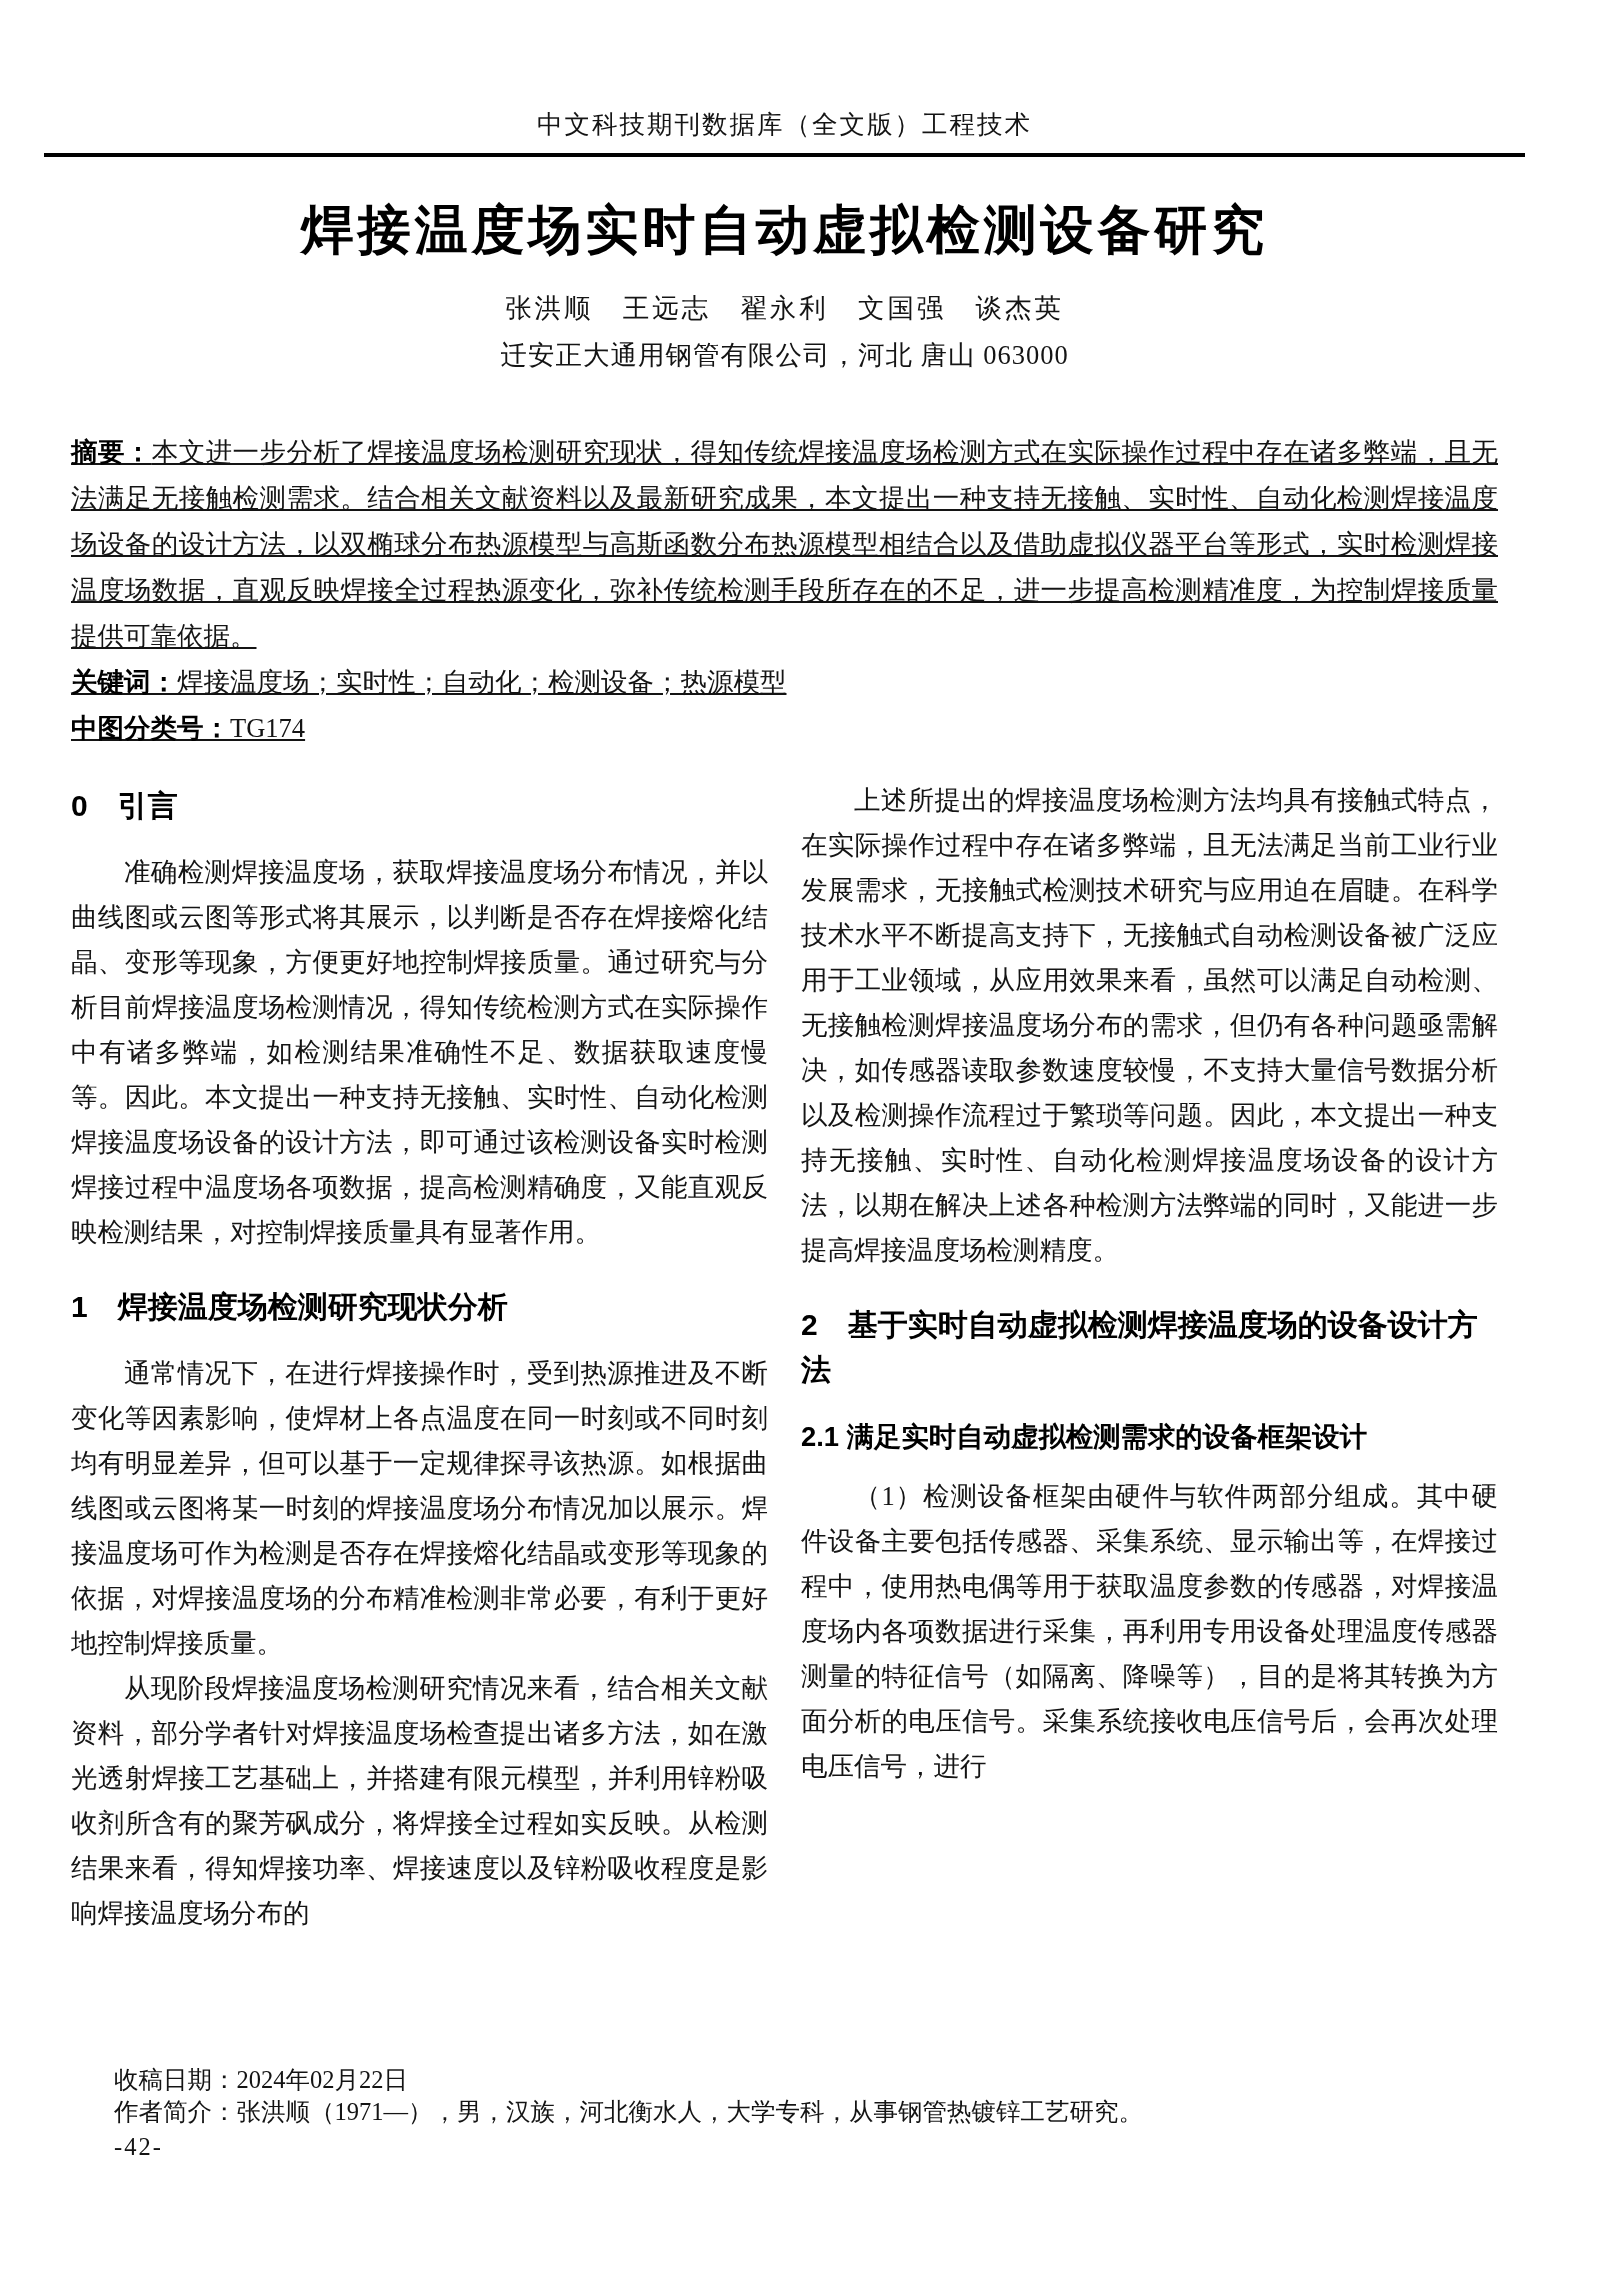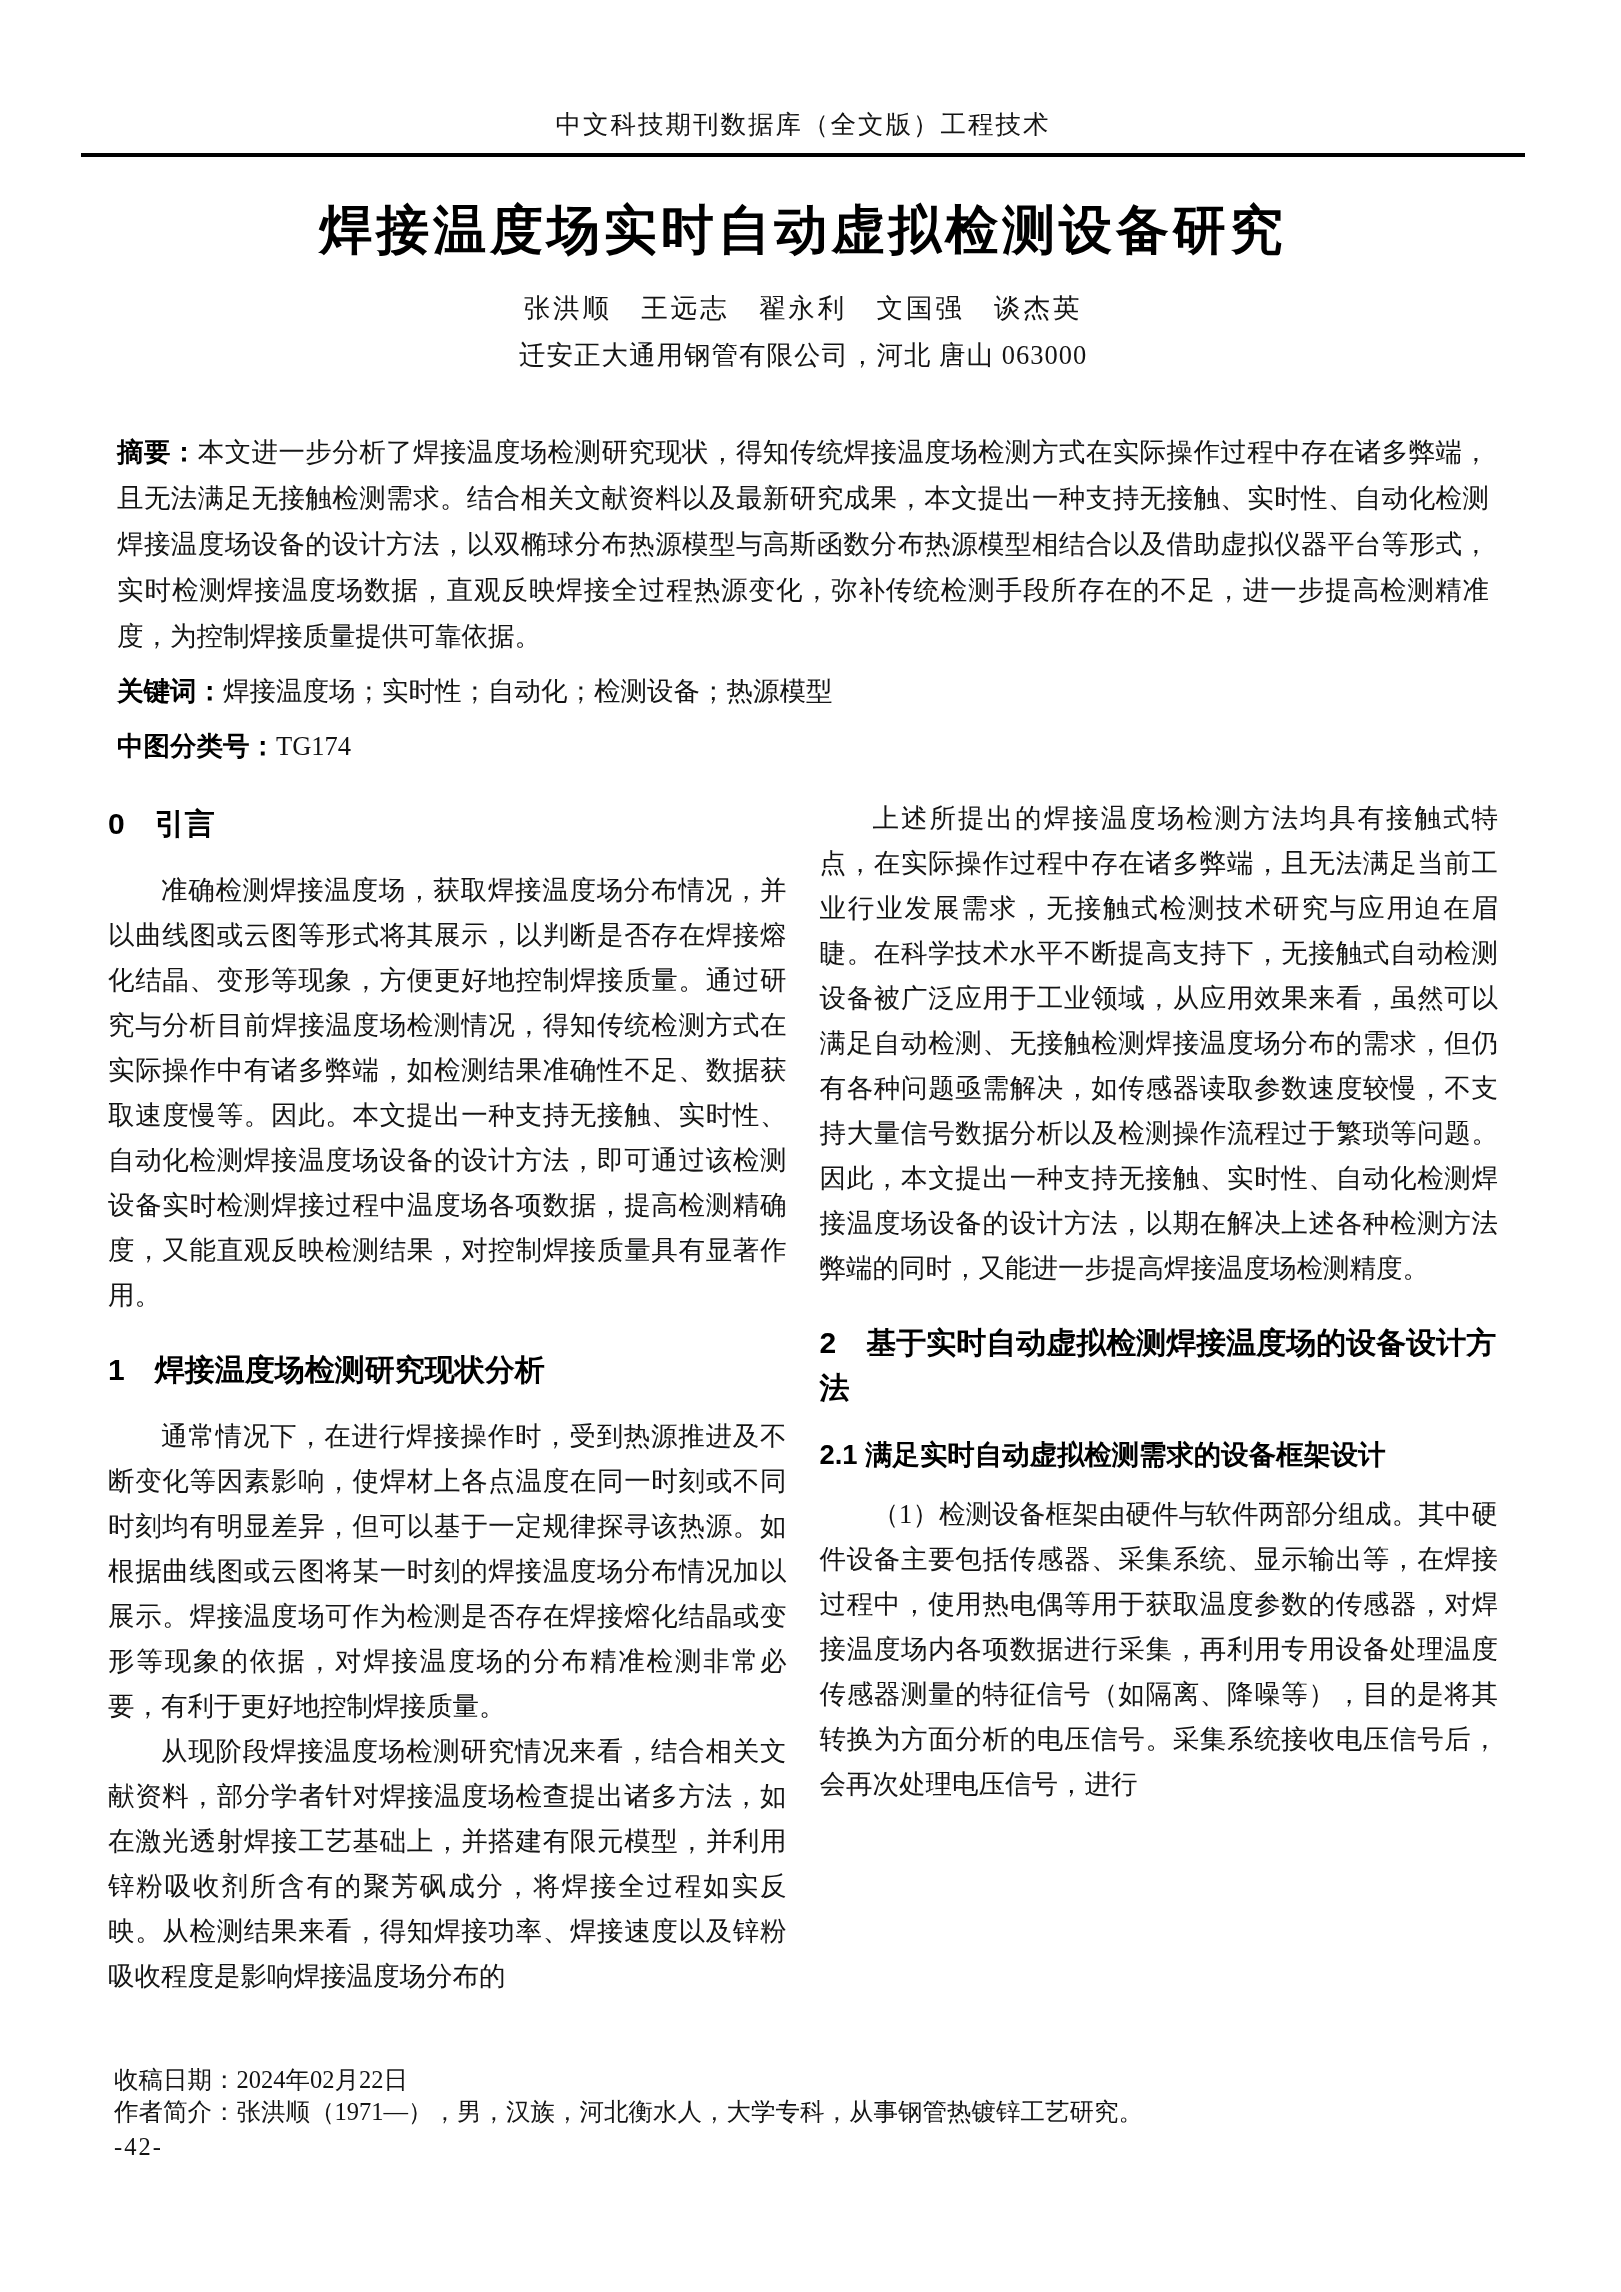--- a/index.html
+++ b/index.html
@@ -5,21 +5,21 @@
   html, body { margin: 0; padding: 0; background: #ffffff; }
   .page {
     position: relative;
     width: 1621px;
     height: 2293px;
     margin: 0 auto;
     background: #ffffff;
     color: #141414;
     font-family: "Liberation Serif", serif;
     box-sizing: border-box;
-    padding: 110px 123px 0 108px;
+    padding: 110px 123px 0 71px;
     overflow: hidden;
   }
   .journal-header {
     text-align: center;
     font-size: 25.5px;
     letter-spacing: 2px;
     line-height: 29px;
   }
   .header-rule {
     height: 3.9px;
@@ -49,21 +49,21 @@
     font-size: 26.5px;
     line-height: 29px;
     letter-spacing: 1px;
   }
   .meta {
     margin-top: 59px;
     font-size: 26.5px;
     line-height: 46px;
     text-align: justify;
   }
-  .meta p { margin: 9px; }
+  .meta p { margin: 0; text-decoration: underline; }
   .label {
     font-family: "Liberation Sans", sans-serif;
     font-weight: bold;
     color: #000;
   }
   .columns {
     display: flex;
     gap: 33px;
     margin-top: 27px;
   }

